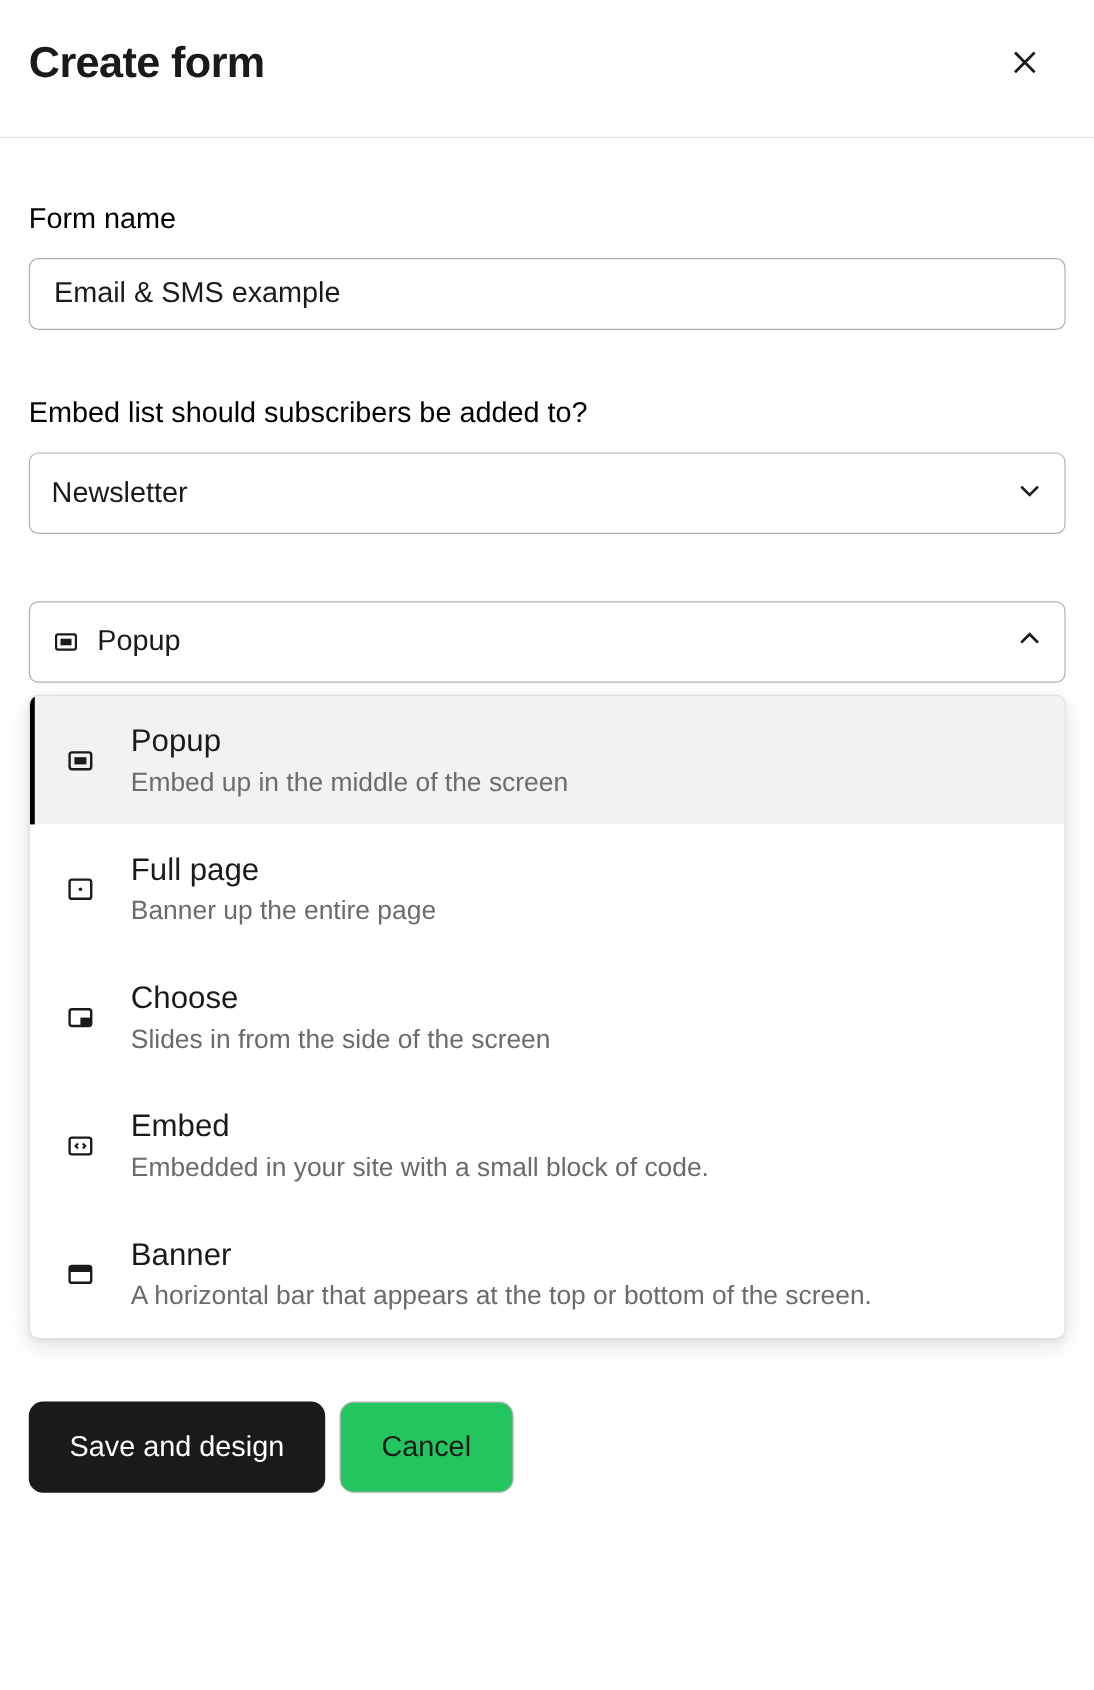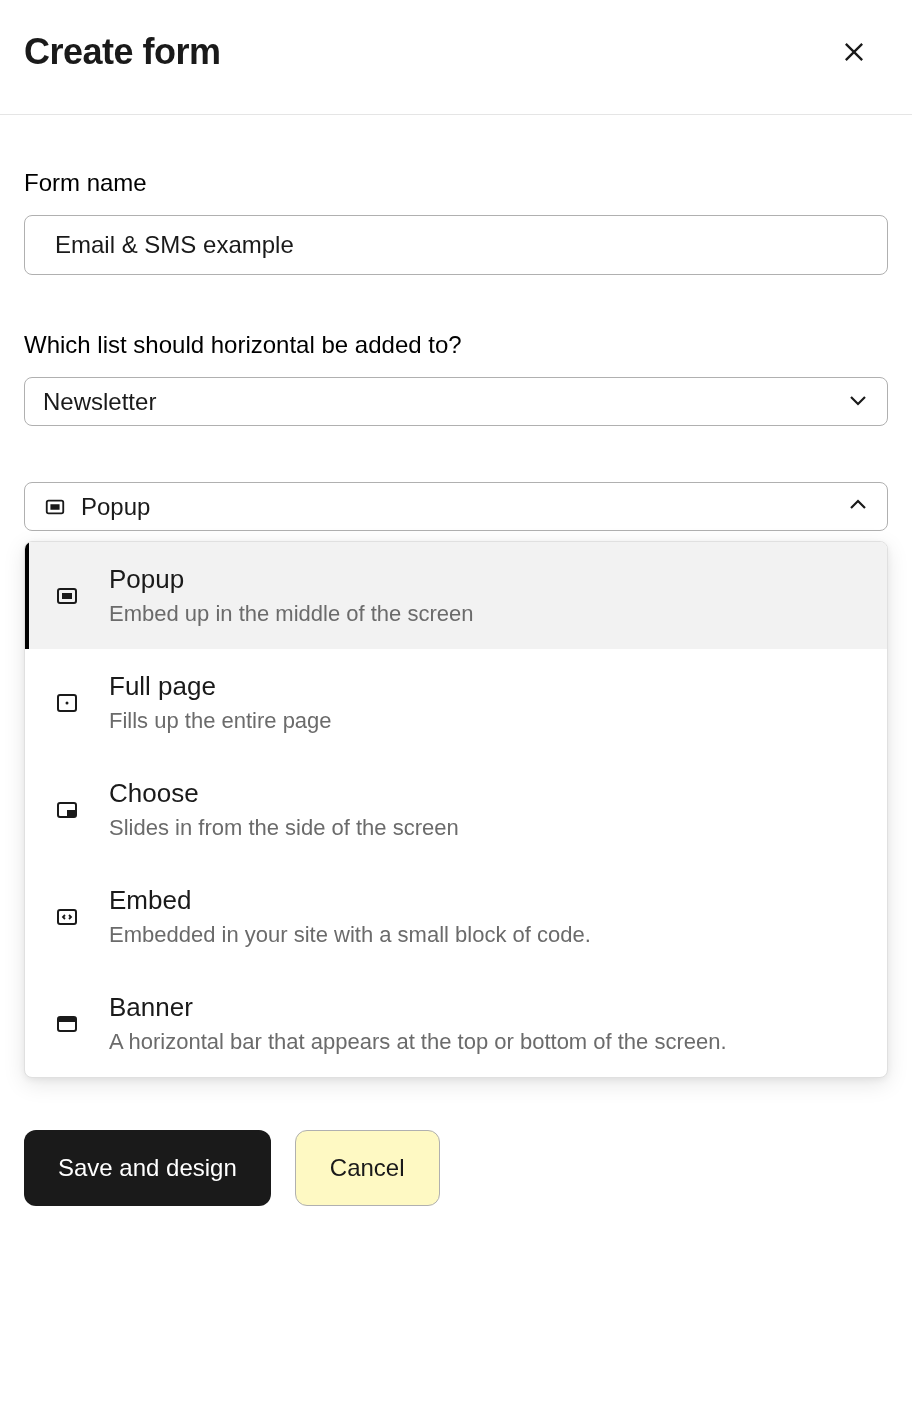--- a/index.html
+++ b/index.html
@@ -49,34 +49,34 @@
     .field-label {
       display: block;
       font-size: 24px;
       color: #000000;
       margin-bottom: 18px;
       font-weight: 400;
     }
     .text-input {
       width: 100%;
       height: 60px;
-      padding: 0 30px;
+      padding: 0 20px;
       font-size: 24px;
       border: 1px solid #b0b0b0;
       border-radius: 8px;
       background: #fff;
       color: #1a1a1a;
     }
     .select-wrap {
       position: relative;
       width: 100%;
     }
     .select-display {
       width: 100%;
-      height: 49px;
+      height: 68px;
       padding: 0 74px 0 18px;
       font-size: 24px;
       border: 1px solid #b0b0b0;
       border-radius: 8px;
       background: #fff;
       color: #1a1a1a;
       display: flex;
       align-items: center;
       cursor: pointer;
       gap: 14px;
@@ -159,38 +159,38 @@
       align-items: center;
       justify-content: center;
     }
     .trigger-icon svg {
       width: 22px;
       height: 22px;
     }
     .footer {
       padding: 28px 24px 36px 24px;
       display: flex;
-      gap: 24px;
+      gap: 12px;
     }
     .btn {
       height: 76px;
       padding: 0 34px;
       font-size: 24px;
       border-radius: 12px;
       cursor: pointer;
       font-weight: 500;
       font-family: inherit;
     }
     .btn-primary {
       background: #1a1a1a;
       color: #fff;
       border: none;
     }
     .btn-secondary {
-      background: #fef9c3;
+      background: #22c55e;
       color: #1a1a1a;
       border: 1px solid #b0b0b0;
     }
   </style>
 </head>
 <body>
 
 <div class="header">
   <h1>Create form</h1>
   <button class="close-btn">
@@ -201,21 +201,21 @@
 </div>
 
 <div class="content">
 
   <div class="field-group">
     <label class="field-label">Form name</label>
     <input type="text" class="text-input" value="Email &amp; SMS example" style="">
   </div>
 
   <div class="field-group">
-    <label class="field-label">Which list should horizontal be added to?</label>
+    <label class="field-label">Embed list should subscribers be added to?</label>
     <div class="select-wrap">
       <div class="select-display">
         <span>Newsletter</span>
       </div>
       <div class="select-chevron">
         <svg viewBox="0 0 24 24">
             <polyline points="5 9 12 16 19 9"></polyline>
           </svg>
       </div>
     </div>
@@ -257,21 +257,21 @@
 
       <div class="dropdown-option">
         <div class="option-icon">
           <svg viewBox="0 0 24 24" fill="none" stroke="#1a1a1a" stroke-width="2">
             <rect x="3" y="4" width="18" height="16" rx="2"></rect>
             <circle cx="12" cy="12" r="1.5" fill="#1a1a1a" stroke="none"></circle>
           </svg>
         </div>
         <div class="option-text">
           <div class="option-title">Full page</div>
-          <div class="option-desc">Fills up the entire page</div>
+          <div class="option-desc">Banner up the entire page</div>
         </div>
       </div>
 
       <div class="dropdown-option">
         <div class="option-icon">
           <svg viewBox="0 0 24 24" fill="none" stroke="#1a1a1a" stroke-width="2">
             <rect x="3" y="5" width="18" height="14" rx="2"></rect>
             <rect x="12" y="12" width="9" height="7" fill="#1a1a1a" stroke="none" rx="0"></rect>
           </svg>
         </div>

